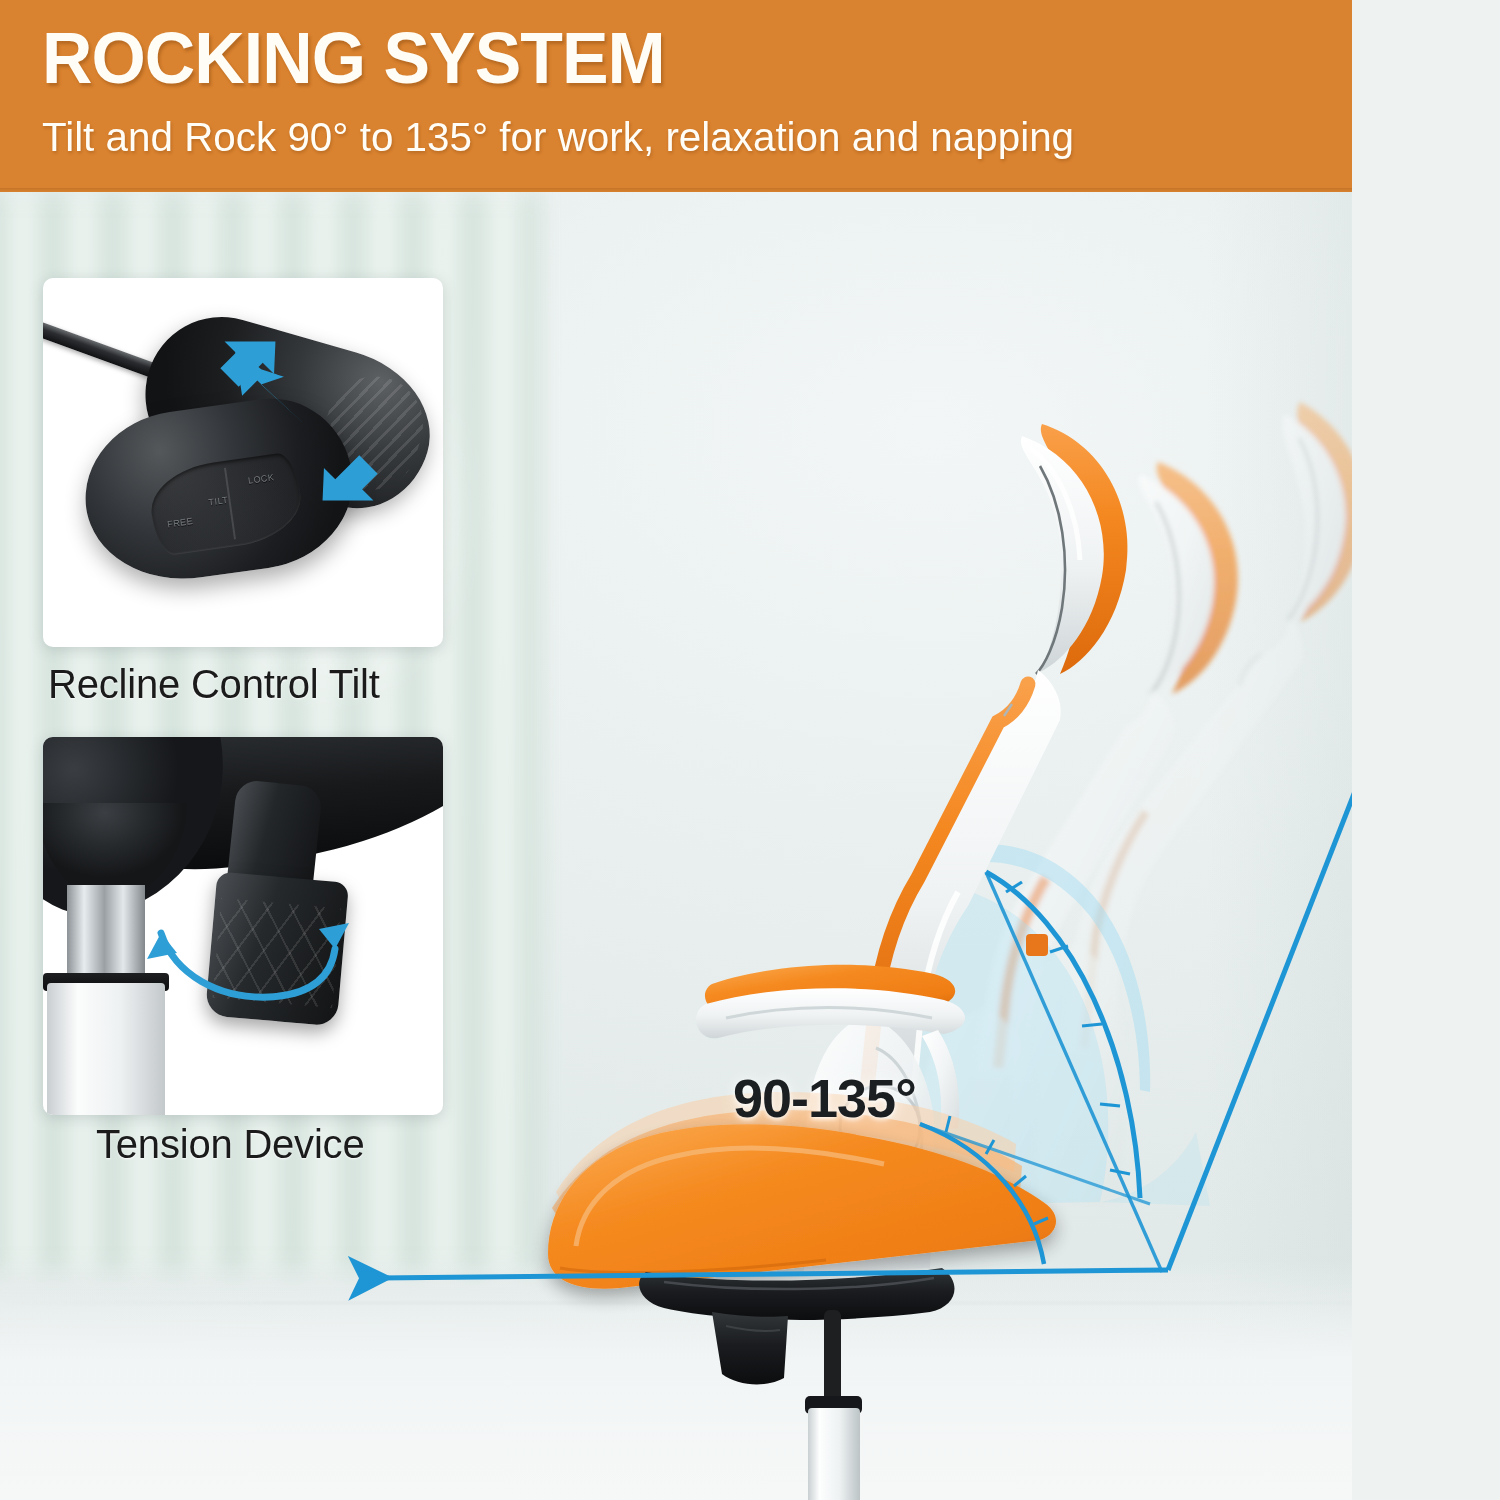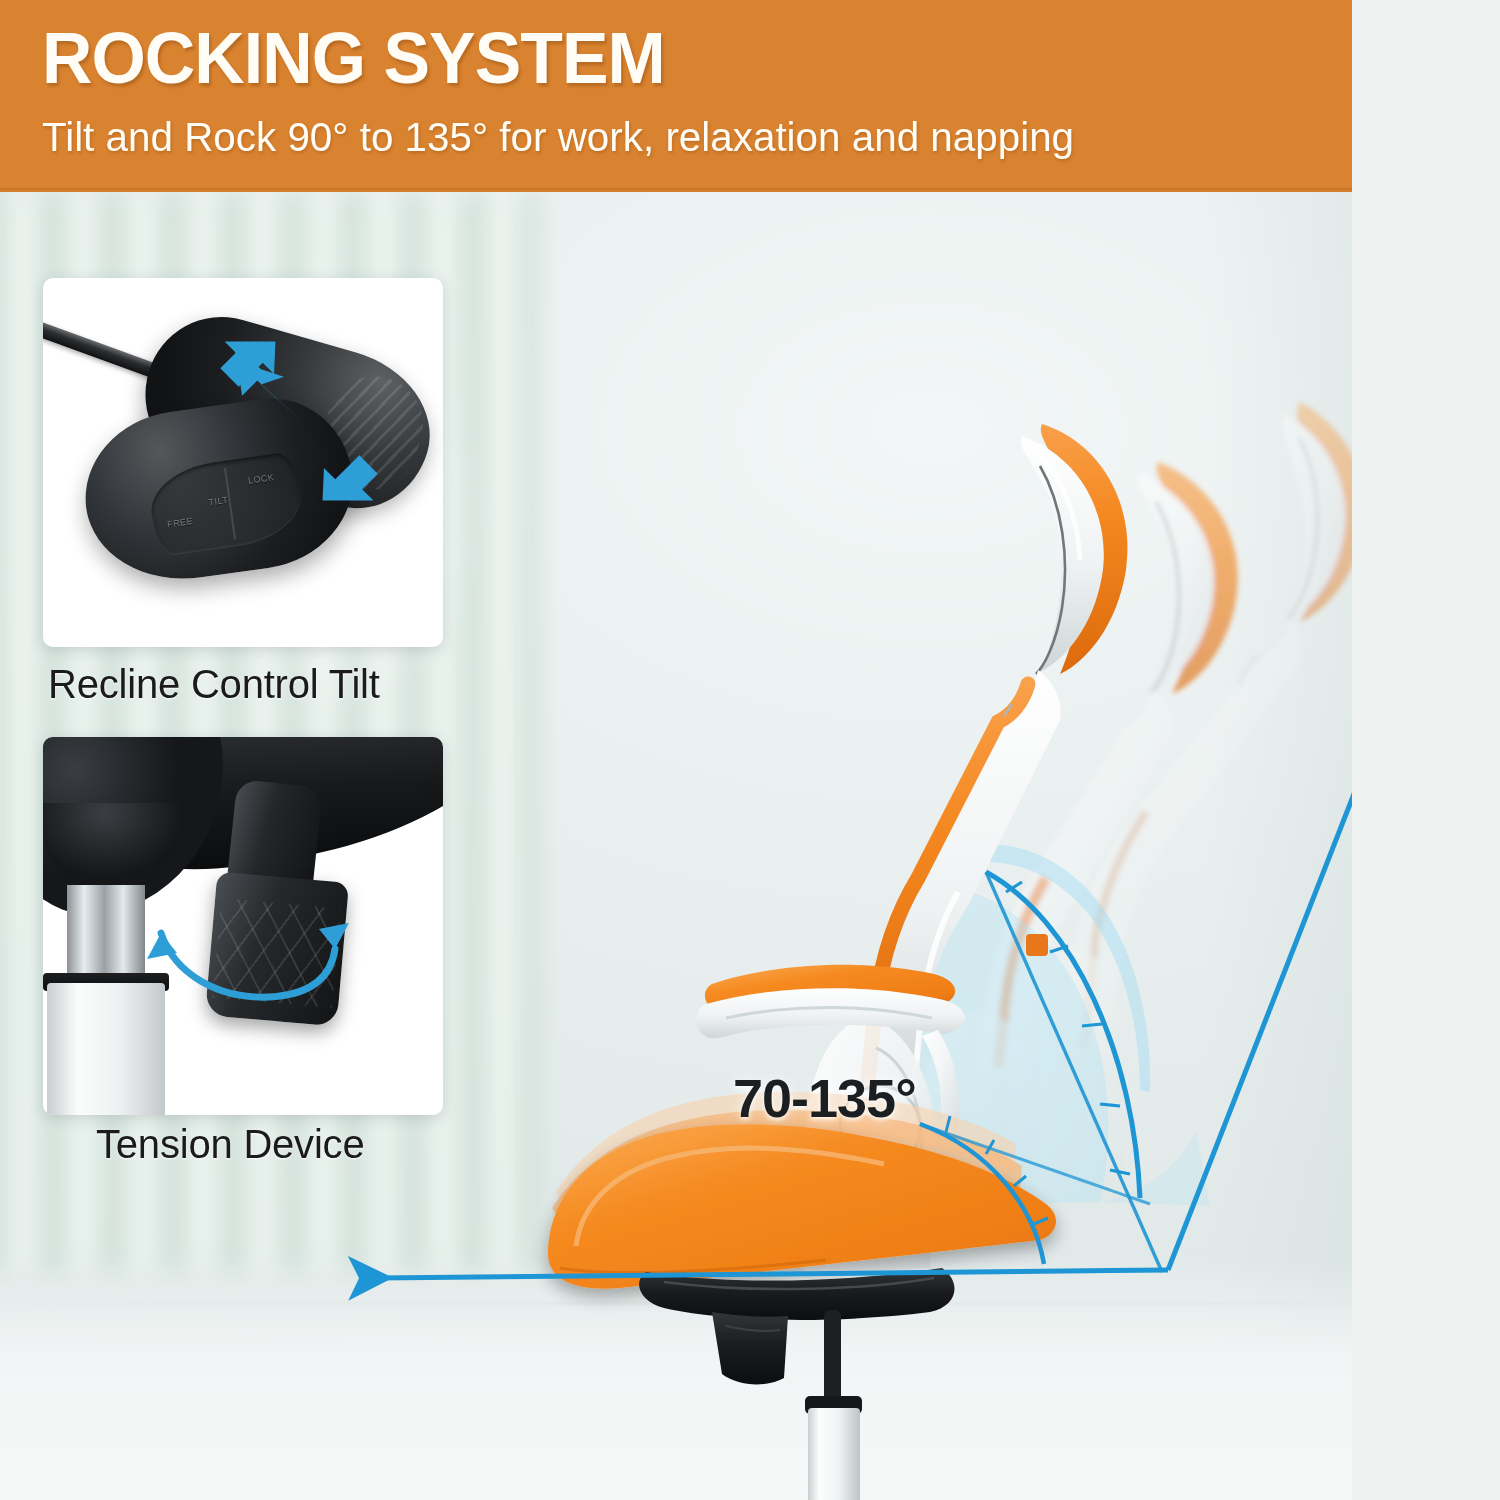--- a/index.html
+++ b/index.html
@@ -473,21 +473,21 @@
           <path d="M986,962 L994,948"></path>
           <path d="M1014,994 L1026,984"></path>
           <path d="M1034,1032 L1048,1026"></path>
         </g>
 
         <path d="M986,680 L1162,1080" stroke-width="3.4" opacity=".9"></path>
         <path d="M920,932 L1150,1012" stroke-width="3" opacity=".75"></path>
       </g>
     </svg>
 
-    <div id="angle-label">70-135°</div>
+    <div id="angle-label">90-135°</div>
 
     <div class="inset-card" id="inset-1">
       <div class="lever-rod"></div>
       <div class="lever-head"></div>
       <div class="lever-paddle">
         <div class="lever-plate">
           <span class="emboss" style="left:14px; top:50px;">FREE</span>
           <span class="emboss" style="left:58px; top:34px;">TILT</span>
           <span class="emboss" style="left:100px; top:18px;">LOCK</span>
         </div>

